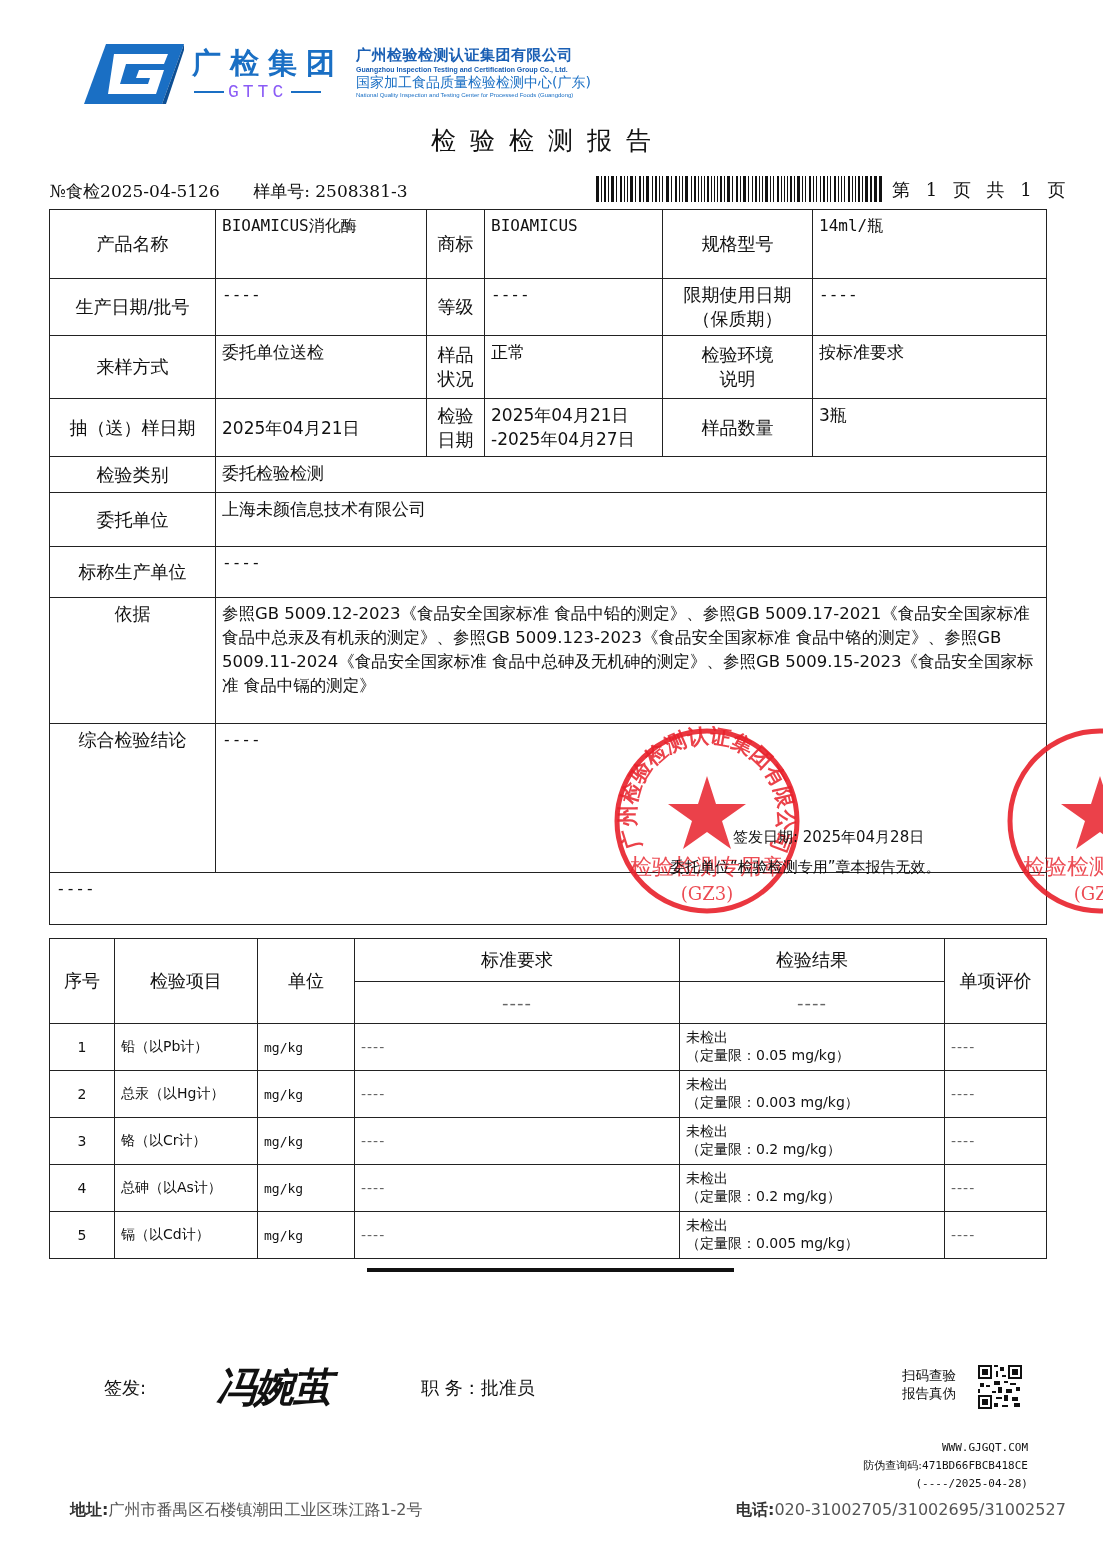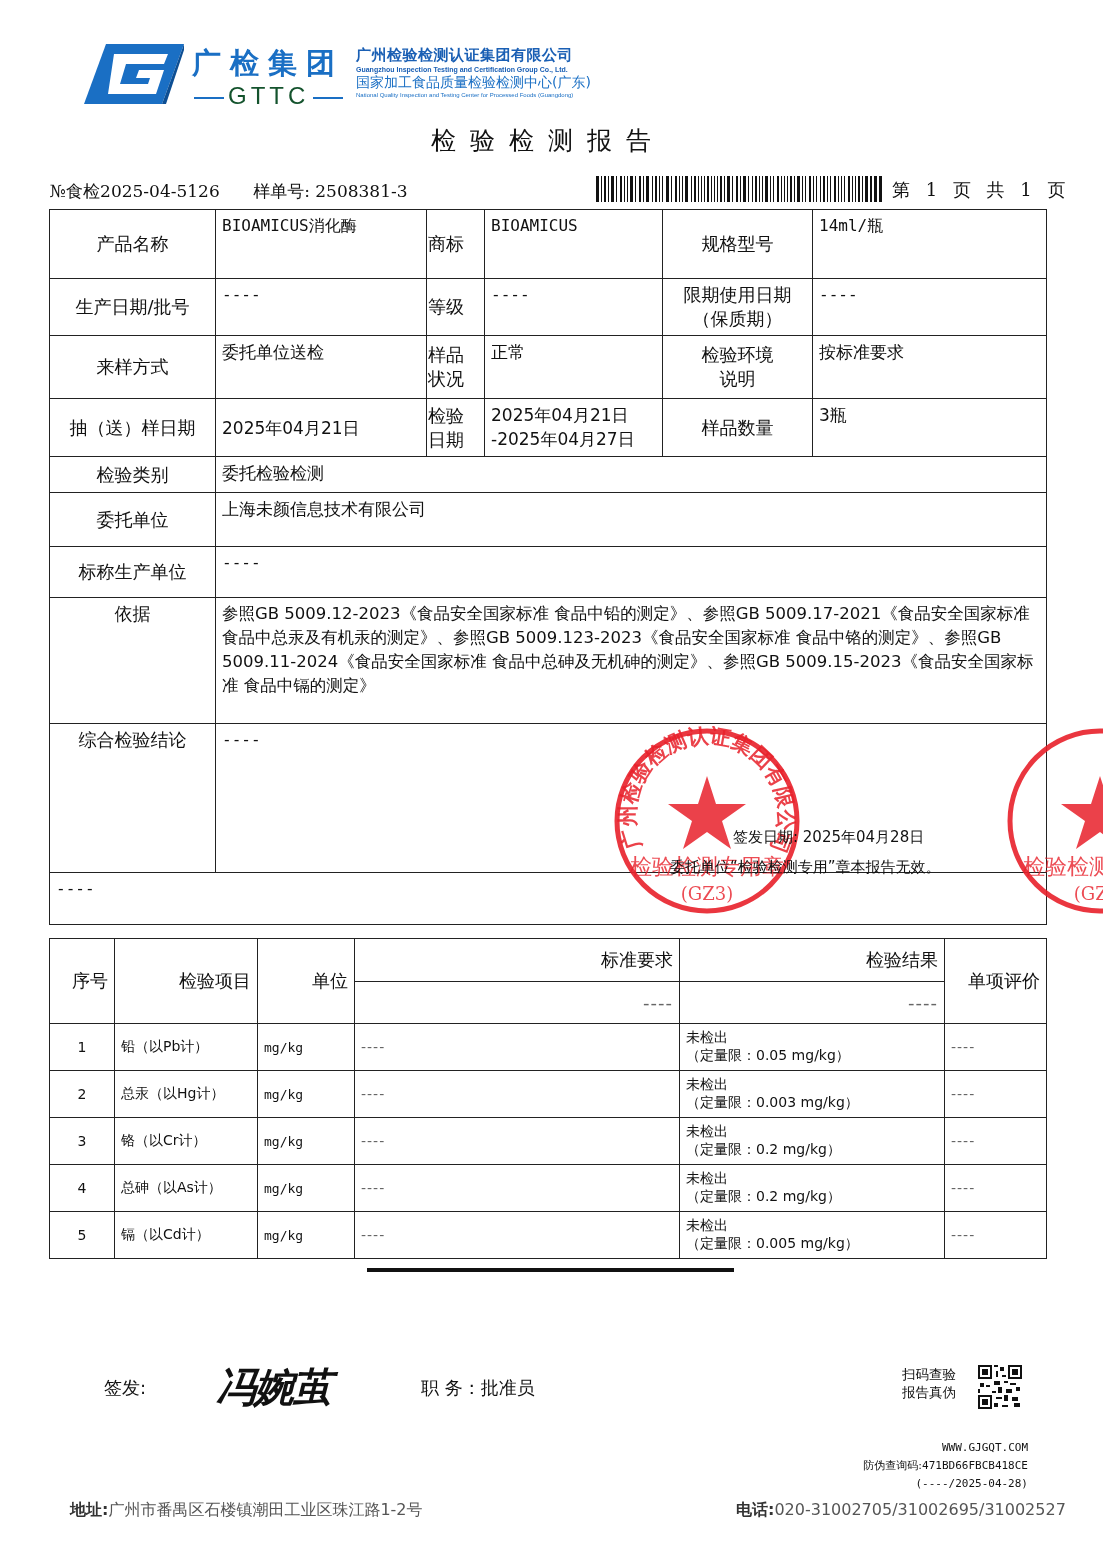--- a/index.html
+++ b/index.html
@@ -2,64 +2,64 @@
 <html><head>
 <meta charset="utf-8">
 <style>
   html, body { margin:0; padding:0; background:#fff; }
   body { width:1103px; height:1559px; position:relative; overflow:hidden;
          font-family:"DejaVu Serif","Liberation Serif",serif; color:#111; }
   .abs { position:absolute; }
   
   .logo-mark { left:84px; top:44px; width:100px; height:60px; }
   .brand-cn { left:192px; top:44px; font-family:"DejaVu Sans",sans-serif; font-weight:bold; color:#1a6fc4; font-size:29px; letter-spacing:9px; }
-  .brand-en { left:190px; top:82px; font-family:Liberation Sans, sans-serif; color:#14532d; font-size:24px; letter-spacing:4px; }
+  .brand-en { left:190px; top:82px; font-family:Liberation Mono, monospace; color:#8b5cf6; font-size:18px; letter-spacing:4px; }
   .brand-en:before, .brand-en:after { content:""; display:inline-block; width:30px; height:2px; background:#1a6fc4; vertical-align:middle; margin:0 4px; }
   .co-block { left:356px; top:46px; color:#1a6fc4; font-family:"DejaVu Sans",sans-serif; }
   .co-cn { font-size:15px; font-weight:bold; color:#1a5fb4; letter-spacing:0.5px; }
   .co-en { font-size:7px; font-weight:bold; color:#1a5fb4; margin-top:1px; font-family:"Liberation Sans",sans-serif; }
   .co-cn2 { font-size:14px; color:#1a6fc4; margin-top:1px; }
   .co-en2 { font-size:6px; color:#1a6fc4; font-family:"Liberation Sans",sans-serif; }
   .doc-title { left:0; width:1096px; top:124px; text-align:center; font-family:"DejaVu Sans",sans-serif; font-size:25px; letter-spacing:14px; padding-left:0; box-sizing:border-box; }
   .meta-left { left:50px; top:180px; font-size:17px; }
   .meta-left span { margin-right:28px; }
   .barcode { left:596px; top:176px; width:286px; height:26px; }
   .page-info { left:892px; top:178px; font-size:18px; letter-spacing:2px; word-spacing:6px; }
 
   
   table { border-collapse:collapse; }
   .info { position:absolute; left:49px; top:209px; width:997px; font-size:17px; table-layout:fixed; }
   .info td { border:1.5px solid #222; padding:4px 6px; vertical-align:top; line-height:24px;margin-top:8px; }
   .info td.lbl { text-align:center; vertical-align:middle; font-family:"DejaVu Sans",sans-serif; font-size:18px; }
-  .info td.lbl2 { text-align:left; vertical-align:middle; font-family:"DejaVu Sans",sans-serif; font-size:18px; padding:2px 1px; }
+  .info td.lbl2 { text-align:center; vertical-align:middle; font-family:"DejaVu Sans",sans-serif; font-size:18px; padding:2px 1px; }
   .info td.val { font-family:"DejaVu Sans Mono","Liberation Mono",monospace; font-size:16px; }
   .info td.valcn { font-family:"DejaVu Sans",sans-serif; font-size:17px; }
   .basis { font-family:"DejaVu Sans",sans-serif; font-size:16.5px; line-height:23px; }
 
   
   .res { position:absolute; left:49px; top:938px; width:997px; font-size:15px; table-layout:fixed; }
   .res td, .res th { border:1.5px solid #222; padding:2px 6px; font-weight:normal; }
-  .res th { font-family:"DejaVu Sans",sans-serif; font-size:18px; text-align:right; vertical-align:middle; }
+  .res th { font-family:"DejaVu Sans",sans-serif; font-size:18px; text-align:center; vertical-align:middle; }
   .res td { height:42px; vertical-align:middle; font-family:"DejaVu Sans",sans-serif; font-size:14px; }
   .res td.c { text-align:center; }
   .res td.mono { font-family:"DejaVu Sans Mono",monospace; font-size:13px; }
   .res .res-line2 { font-family:"DejaVu Sans",sans-serif; font-size:14px; }
   .dash { color:#666; letter-spacing:1px; }
 
   
   .stamp { width:190px; height:190px; }
   .issue-date { left:733px; top:828px; font-size:15px; font-family:"DejaVu Sans",sans-serif; }
   .notice { left:670px; top:858px; font-size:15px; font-family:"DejaVu Sans",sans-serif; }
 
   .rule { left:367px; top:1268px; width:367px; height:4px; background:#111; }
 
   .sign-label { left:104px; top:1376px; font-size:18px; font-family:"DejaVu Sans",sans-serif; }
   .signature { left:216px; top:1360px; font-size:40px; font-family:"DejaVu Serif",serif; font-weight:bold; font-style:italic; letter-spacing:-2px; }
   .position { left:421px; top:1376px; font-size:18px; font-family:"DejaVu Sans",sans-serif; }
-  .scan { left:902px; top:1367px; font-size:13.5px; line-height:18px; font-family:Liberation Mono, monospace;text-align:center; }
+  .scan { left:902px; top:1367px; font-size:13.5px; line-height:18px; font-family:Liberation Sans, sans-serif;text-align:center; }
   .qr { left:978px; top:1365px; width:44px; height:44px; }
   .web { right:75px; top:1439px; text-align:right; font-size:11px; line-height:18px; font-family:"DejaVu Sans Mono",monospace; }
   .web .cn { font-family:"DejaVu Sans",sans-serif; }
   .addr { left:70px; top:1500px; font-size:16px; color:#555; font-family:"DejaVu Sans",sans-serif; }
   .phone { left:736px; top:1500px; font-size:16px; color:#555; font-family:"DejaVu Sans",sans-serif; }
   .addr b, .phone b { color:#333; }
 </style>
 </head>
 <body>
 

